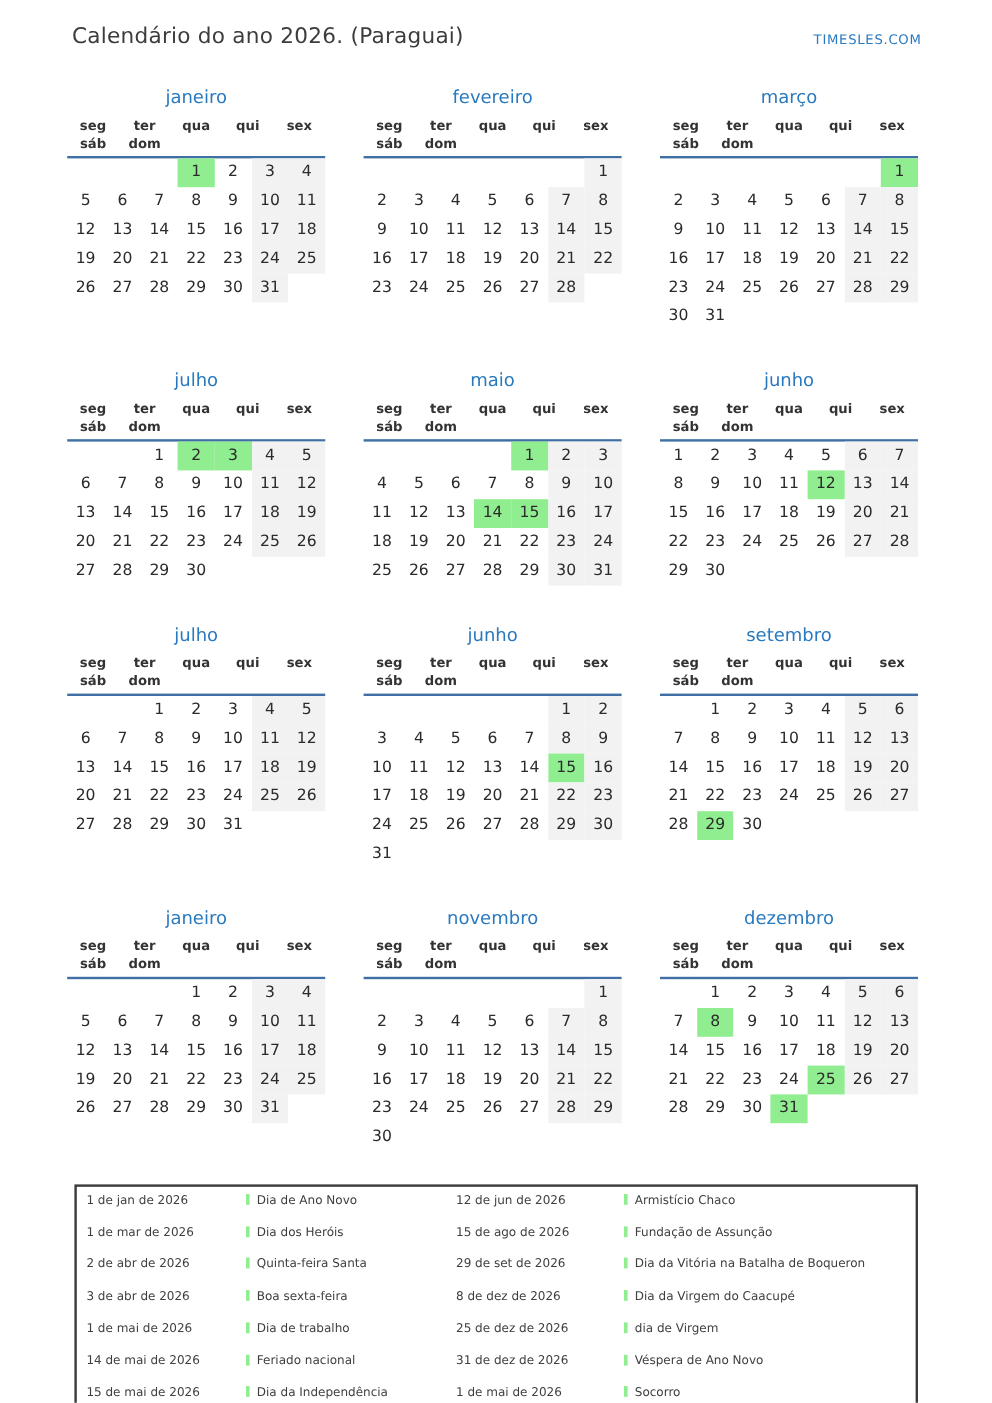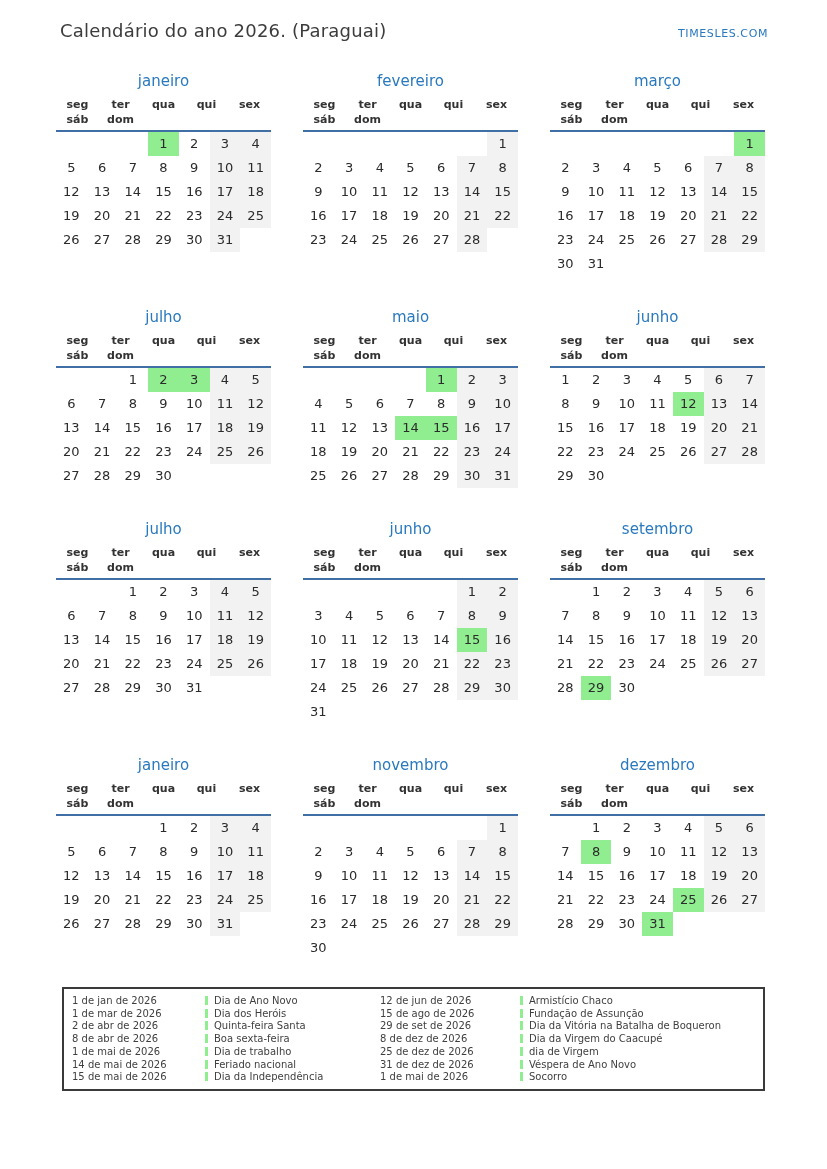--- a/index.html
+++ b/index.html
@@ -25,21 +25,21 @@
   .weekday-label { font-size:11px; color:#333333; text-align:center; line-height:15px; }
   .days-grid { display:grid; grid-template-columns:repeat(7,1fr); grid-auto-rows:24px; }
   .day-cell { font-size:13px; color:#2b2b2b; text-align:center; line-height:24px; }
   .day-cell.weekend { background:#f2f2f2; }
   .day-cell.holiday { background:#90ee90; }
 
   .legend-box {
     margin:27px 62px 0 62px; border:2px solid #3a3a3a;
     padding:6px 8px 5px 8px; display:flex; align-items:flex-start;
   }
-  .legend-col { display:grid; row-gap:0; }
+  .legend-col { display:grid; row-gap:14px; }
   .legend-col-1 { width:308px; grid-template-columns:133px 1fr; }
   .legend-col-2 { flex:1; grid-template-columns:140px 1fr; }
   .legend-date, .legend-name { font-size:10px; color:#3f3f3f; line-height:12.7px; white-space:nowrap; }
   .holiday-marker { display:inline-block; width:3px; height:9px; background:#90ee90; margin-right:6px; vertical-align:-1px; }
 </style>
 </head>
 <body>
 
 <div class="header">
   <div class="page-title">Calendário do ano 2026. (Paraguai)</div>
@@ -659,21 +659,21 @@
   </div>
 
 <div class="legend-box">
   <div class="legend-col legend-col-1">
       <span class="legend-date">1 de jan de 2026</span>
       <span class="legend-name"><span class="holiday-marker"></span><span>Dia de Ano Novo</span></span>
       <span class="legend-date">1 de mar de 2026</span>
       <span class="legend-name"><span class="holiday-marker"></span><span>Dia dos Heróis</span></span>
       <span class="legend-date">2 de abr de 2026</span>
       <span class="legend-name"><span class="holiday-marker"></span><span>Quinta-feira Santa</span></span>
-      <span class="legend-date">8 de abr de 2026</span>
+      <span class="legend-date">3 de abr de 2026</span>
       <span class="legend-name"><span class="holiday-marker"></span><span>Boa sexta-feira</span></span>
       <span class="legend-date">1 de mai de 2026</span>
       <span class="legend-name"><span class="holiday-marker"></span><span>Dia de trabalho</span></span>
       <span class="legend-date">14 de mai de 2026</span>
       <span class="legend-name"><span class="holiday-marker"></span><span>Feriado nacional</span></span>
       <span class="legend-date">15 de mai de 2026</span>
       <span class="legend-name"><span class="holiday-marker"></span><span>Dia da Independência</span></span>
     </div>
   <div class="legend-col legend-col-2">
       <span class="legend-date">12 de jun de 2026</span>

